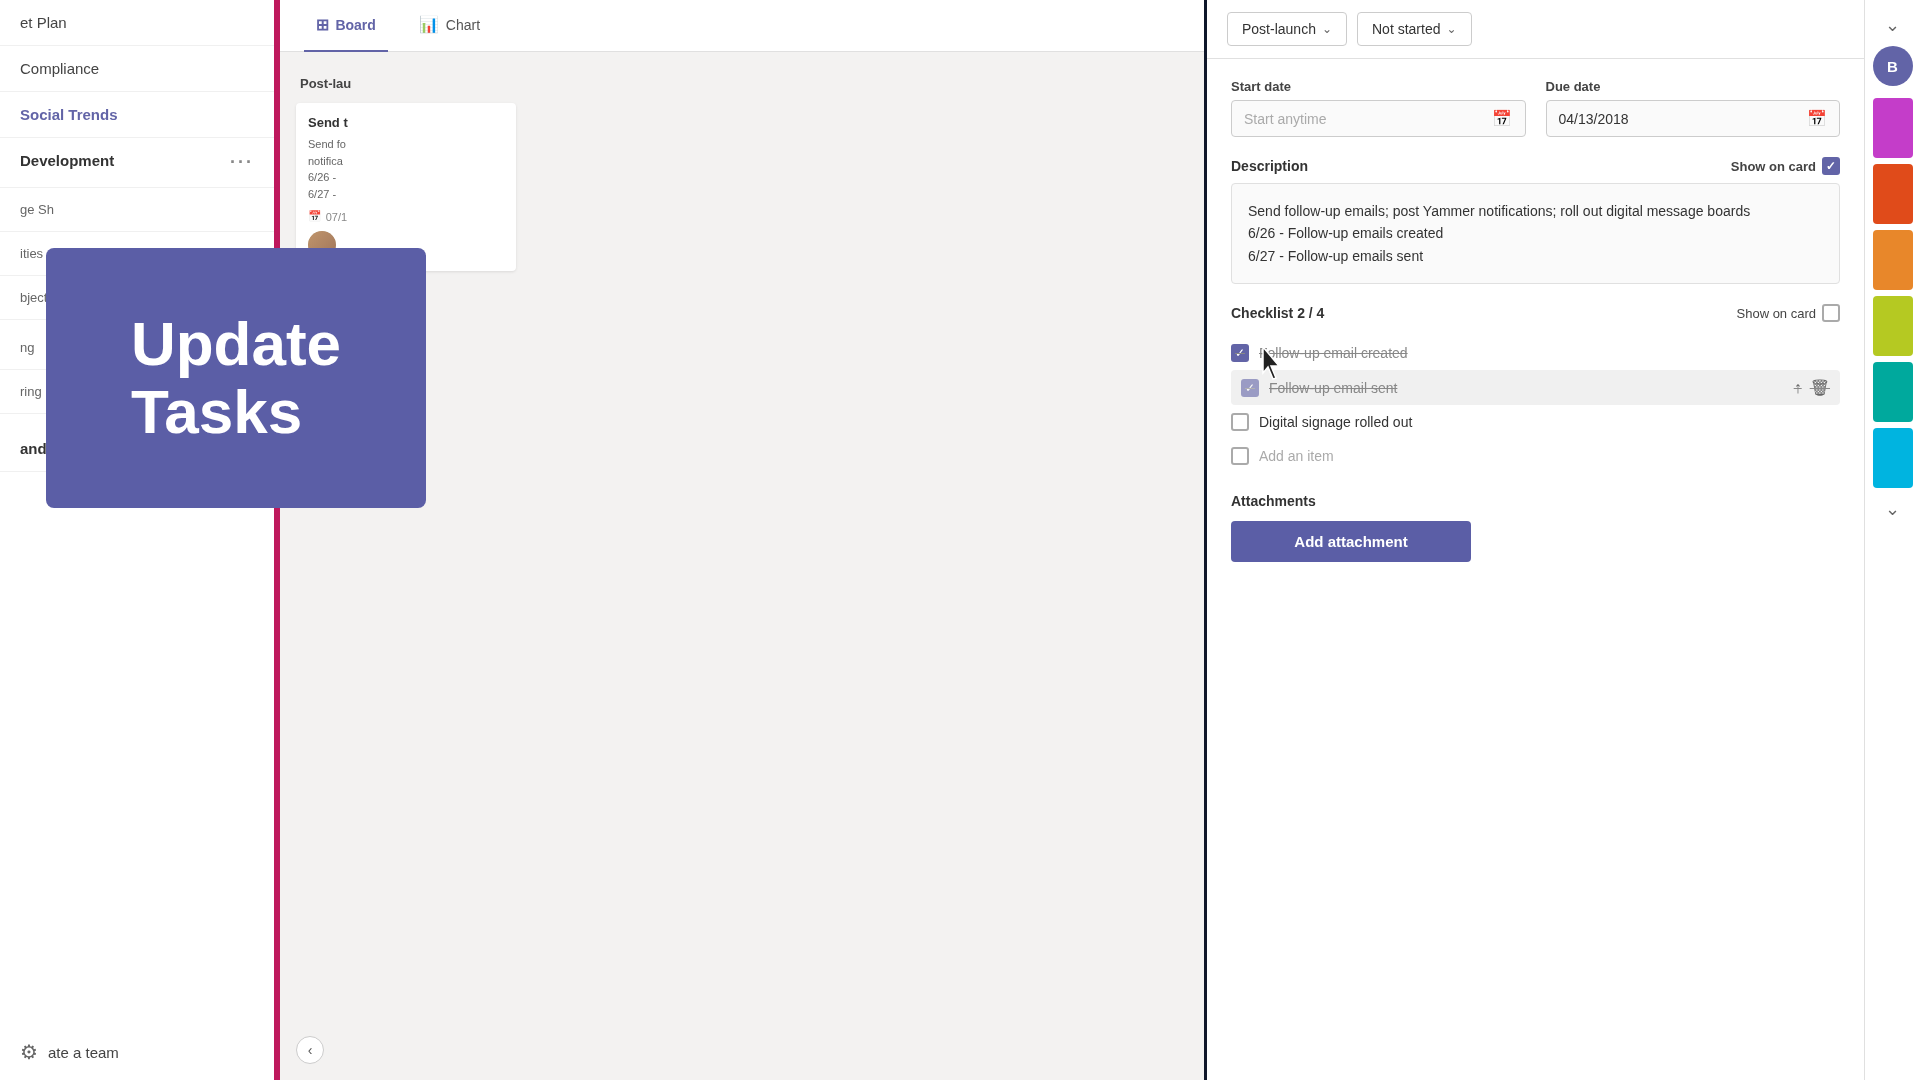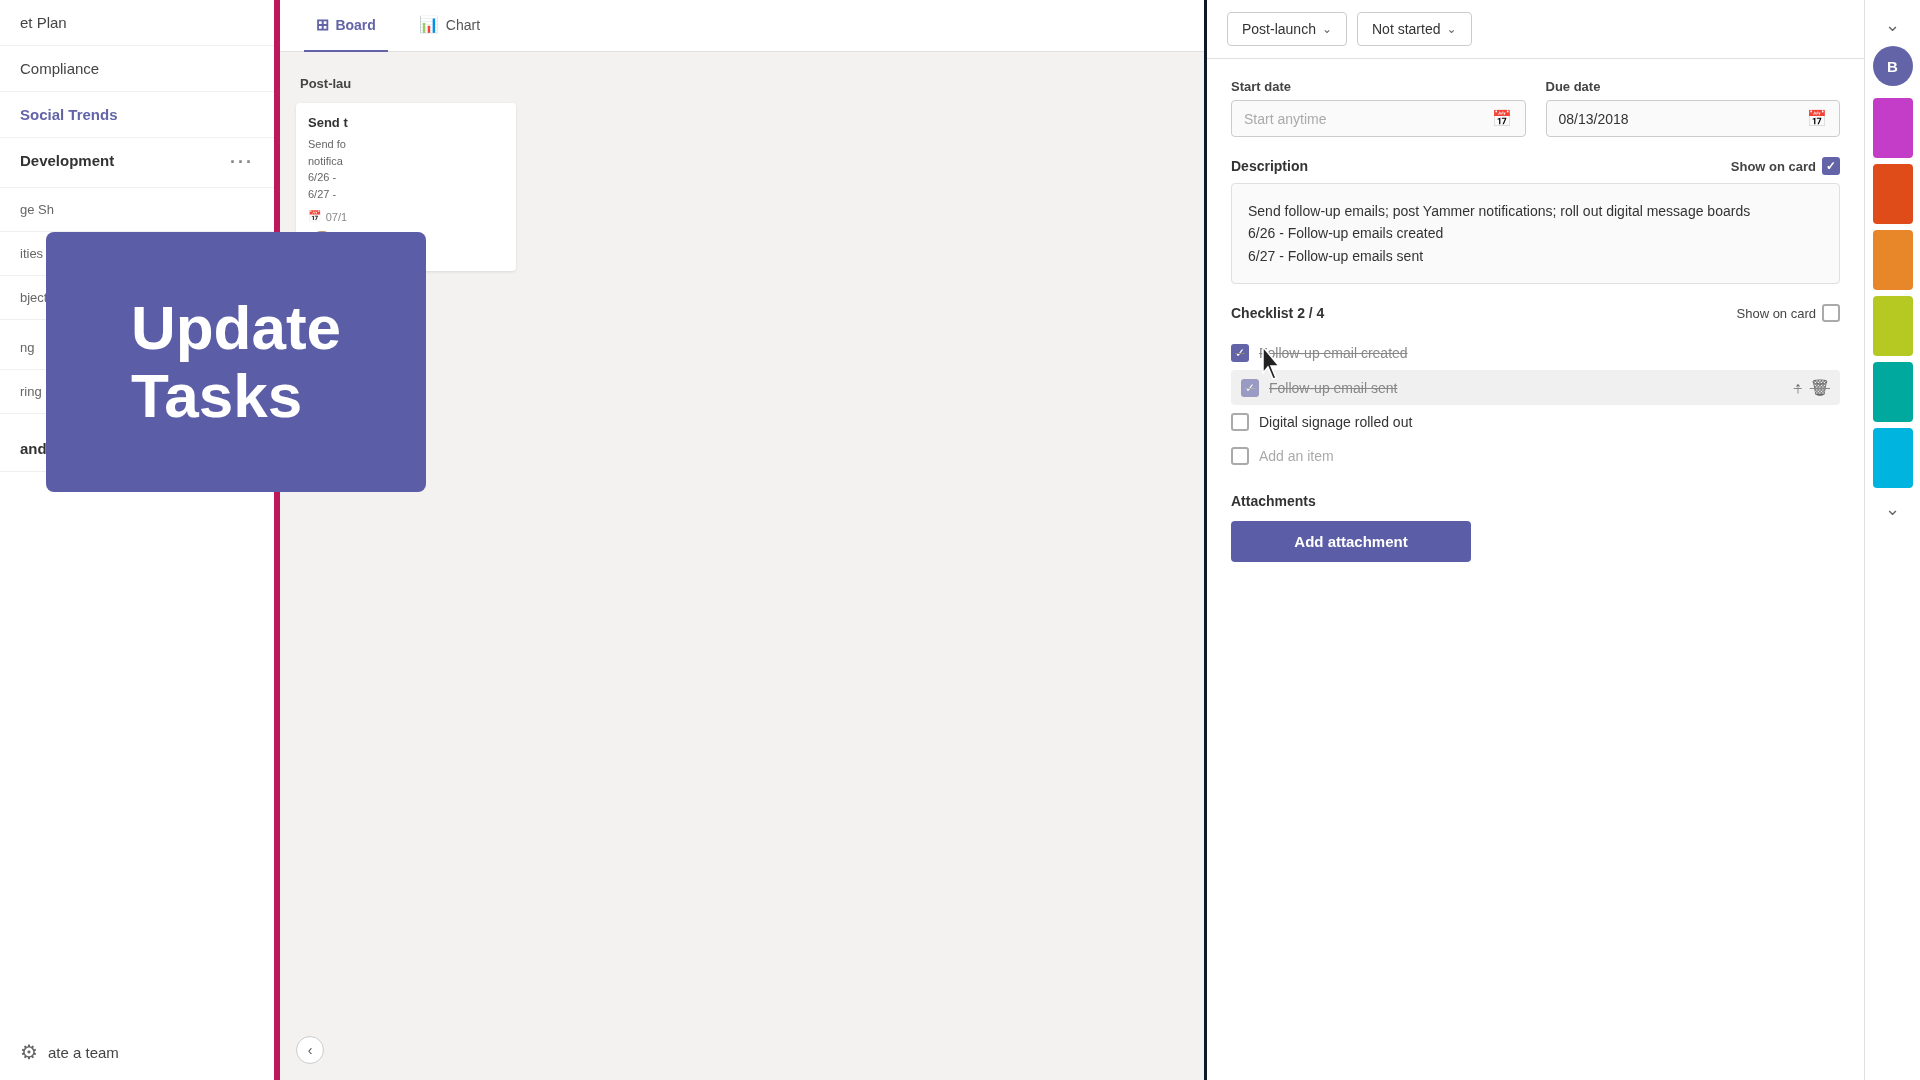--- a/index.html
+++ b/index.html
@@ -55,21 +55,21 @@
       font-size: 15px;
       color: #444;
       cursor: pointer;
     }
     .gear-icon { font-size: 20px; color: #666; }
 
     
     .overlay-card {
       position: absolute;
       left: 46px;
-      top: 232px;
+      top: 248px;
       width: 380px;
       height: 260px;
       background: #5b5ea6;
       border-radius: 8px;
       z-index: 10;
       display: flex;
       align-items: center;
       justify-content: center;
       padding: 30px;
     }
@@ -498,21 +498,21 @@
       <div class="date-field">
         <div class="date-label">Start date</div>
         <div class="date-input">
           <span style="color:#aaa;">Start anytime</span>
           <span class="date-icon">📅</span>
         </div>
       </div>
       <div class="date-field">
         <div class="date-label">Due date</div>
         <div class="date-input has-value">
-          <span>08/13/2018</span>
+          <span>04/13/2018</span>
           <span class="date-icon">📅</span>
         </div>
       </div>
     </div>
 
     <div class="section-label">
       <span>Description</span>
       <div class="show-on-card">
         <span>Show on card</span>
         <div class="checkbox-blue">✓</div>

